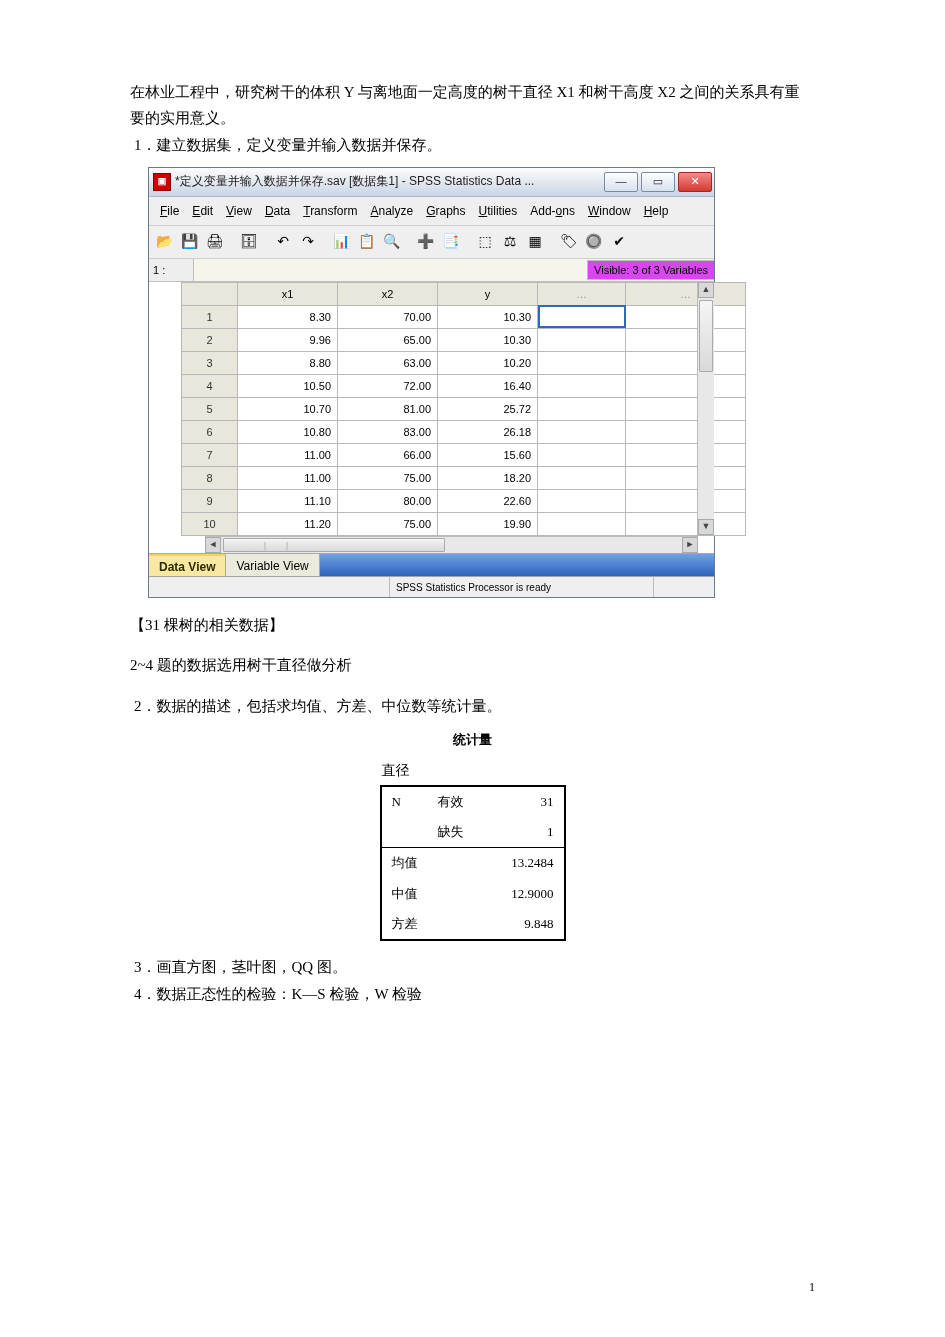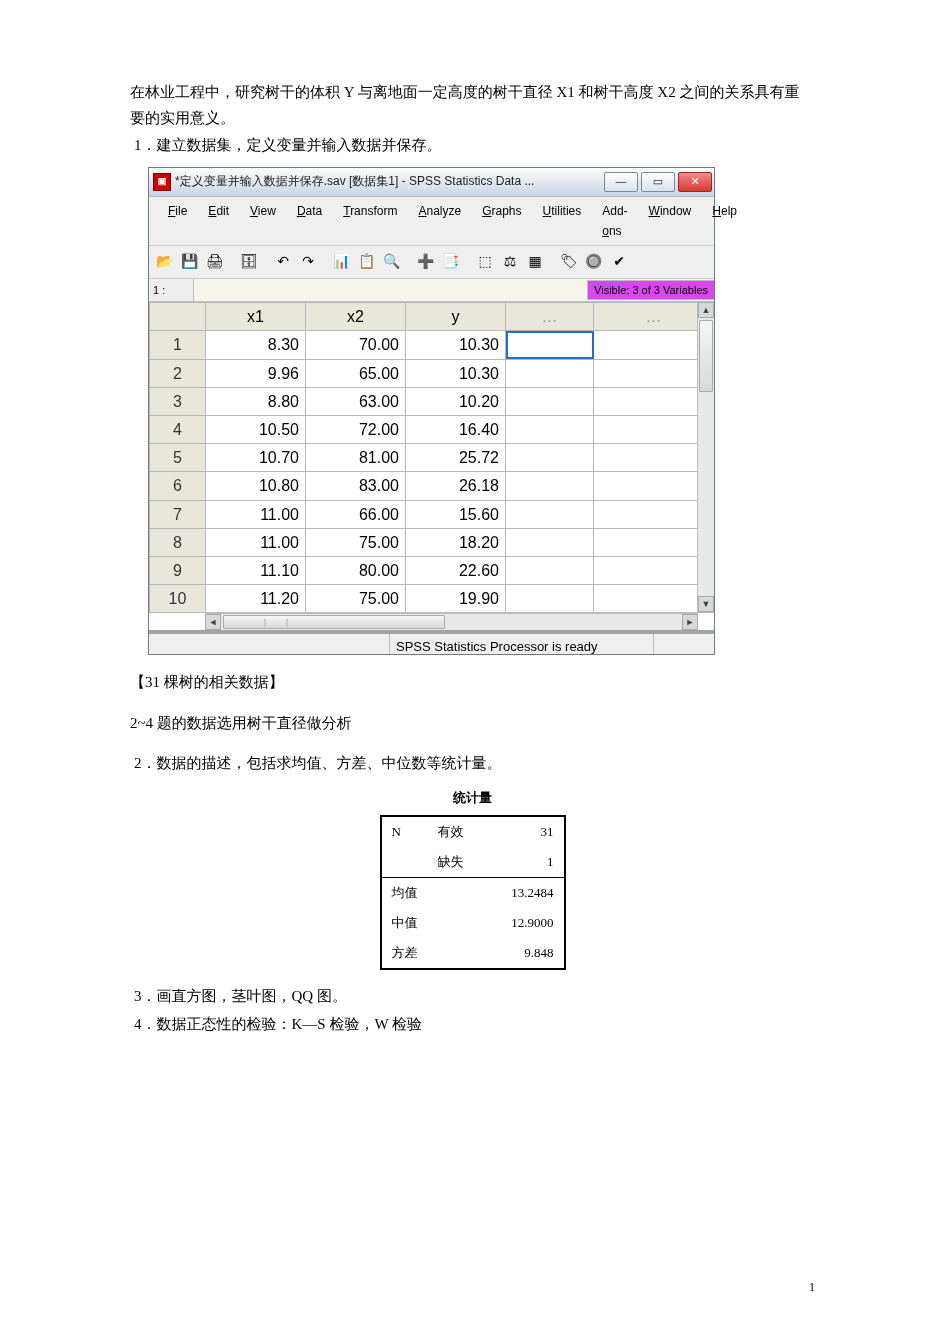--- a/index.html
+++ b/index.html
@@ -56,21 +56,21 @@
     font-size: 11px; color: #333;
   }
   .win-btn.close { background: linear-gradient(#f38b8b, #d43a2f); color: #fff; border-color: #a02820; }
 
   .menubar {
     display: flex; gap: 3px;
     padding: 3px 6px;
     background: #efefef;
     border-bottom: 1px solid #cfcfcf;
   }
-  .menu-item { padding: 1px 5px; margin-left: 8px; }
+  .menu-item { padding: 1px 5px; }
   .menu-item .ul { text-decoration: underline; }
 
   .toolbar {
     display: flex; align-items: center;
     padding: 3px 5px; gap: 3px;
     background: #efefef;
     border-bottom: 1px solid #cfcfcf;
     height: 26px;
   }
   .tbtn {
@@ -99,21 +99,22 @@
     border: 1px solid #bfbfbf; border-right: none;
     padding: 0 6px; height: 18px; line-height: 18px;
     background: #d946ef;
   }
 
   .grid-wrap { position: relative; background: #fff; }
   table.grid {
     border-collapse: collapse;
     width: 100%;
     table-layout: fixed;
-    font-size: 16px;
+    font-size: 11px;
+    margin-left: 32px;
   }
   table.grid th, table.grid td {
     border: 1px solid #b8b8b8;
     height: 22px;
     padding: 0 6px;
     text-align: right;
     background: #fff;
   }
   table.grid th {
     background: #e9e7db;
@@ -189,22 +190,22 @@
   }
   .tab.inactive { background: #eceadd; }
   .tabs-fill {
     flex: 1;
     background: linear-gradient(#6fa1e8, #2f63b6);
   }
 
   .statusbar {
     display: flex;
     height: 20px;
-    font-size: 13px;
-    border-top: 4px solid #a3a3a3;
+    font-size: 10px;
+    border-top: 1px solid #a3a3a3;
     background: #efefef;
   }
   .status-left { width: 240px; border-right: 1px solid #bcbcbc; }
   .status-mid { flex: 1; padding: 2px 6px; border-right: 1px solid #bcbcbc; }
   .status-right { width: 60px; }
 
   
   .stats-title { text-align: center; font-weight: bold; font-size: 13px; margin-top: 10px; }
   .stats-wrap { display: flex; justify-content: center; margin: 6px 0 14px 0; }
   .stats-outer { font-family: "SimSun", serif; font-size: 14px; }
@@ -396,35 +397,41 @@
     </div>
     <div class="scroll-h">
       <div class="arrow lf">◄</div>
       <div class="thumb">
           <div class="grip"></div>
         </div>
       <div class="arrow rt">►</div>
     </div>
   </div>
 
+  <div class="tabs-row">
+    <div class="tab active">Data View</div>
+    <div class="tab inactive">Variable View</div>
+    <div class="tabs-fill"></div>
+  </div>
 
   <div class="statusbar">
     <div class="status-left"></div>
     <div class="status-mid">SPSS Statistics Processor is ready</div>
     <div class="status-right"></div>
   </div>
 </div>
 
 <p class="centered">【31 棵树的相关数据】</p>
 <p class="centered">2~4 题的数据选用树干直径做分析</p>
 <p class="list-item">2．数据的描述，包括求均值、方差、中位数等统计量。</p>
 
 <div class="stats-title">统计量</div>
 <div class="stats-wrap">
   <div class="stats-outer">
+    <div class="stats-label">直径</div>
     <table class="stats">
       <tbody id="stats-body">
           <tr>
             <td>N</td>
             <td>有效</td>
             <td class="num">31</td>
           </tr>
           <tr class="sep-after">
             <td></td>
             <td>缺失</td>

